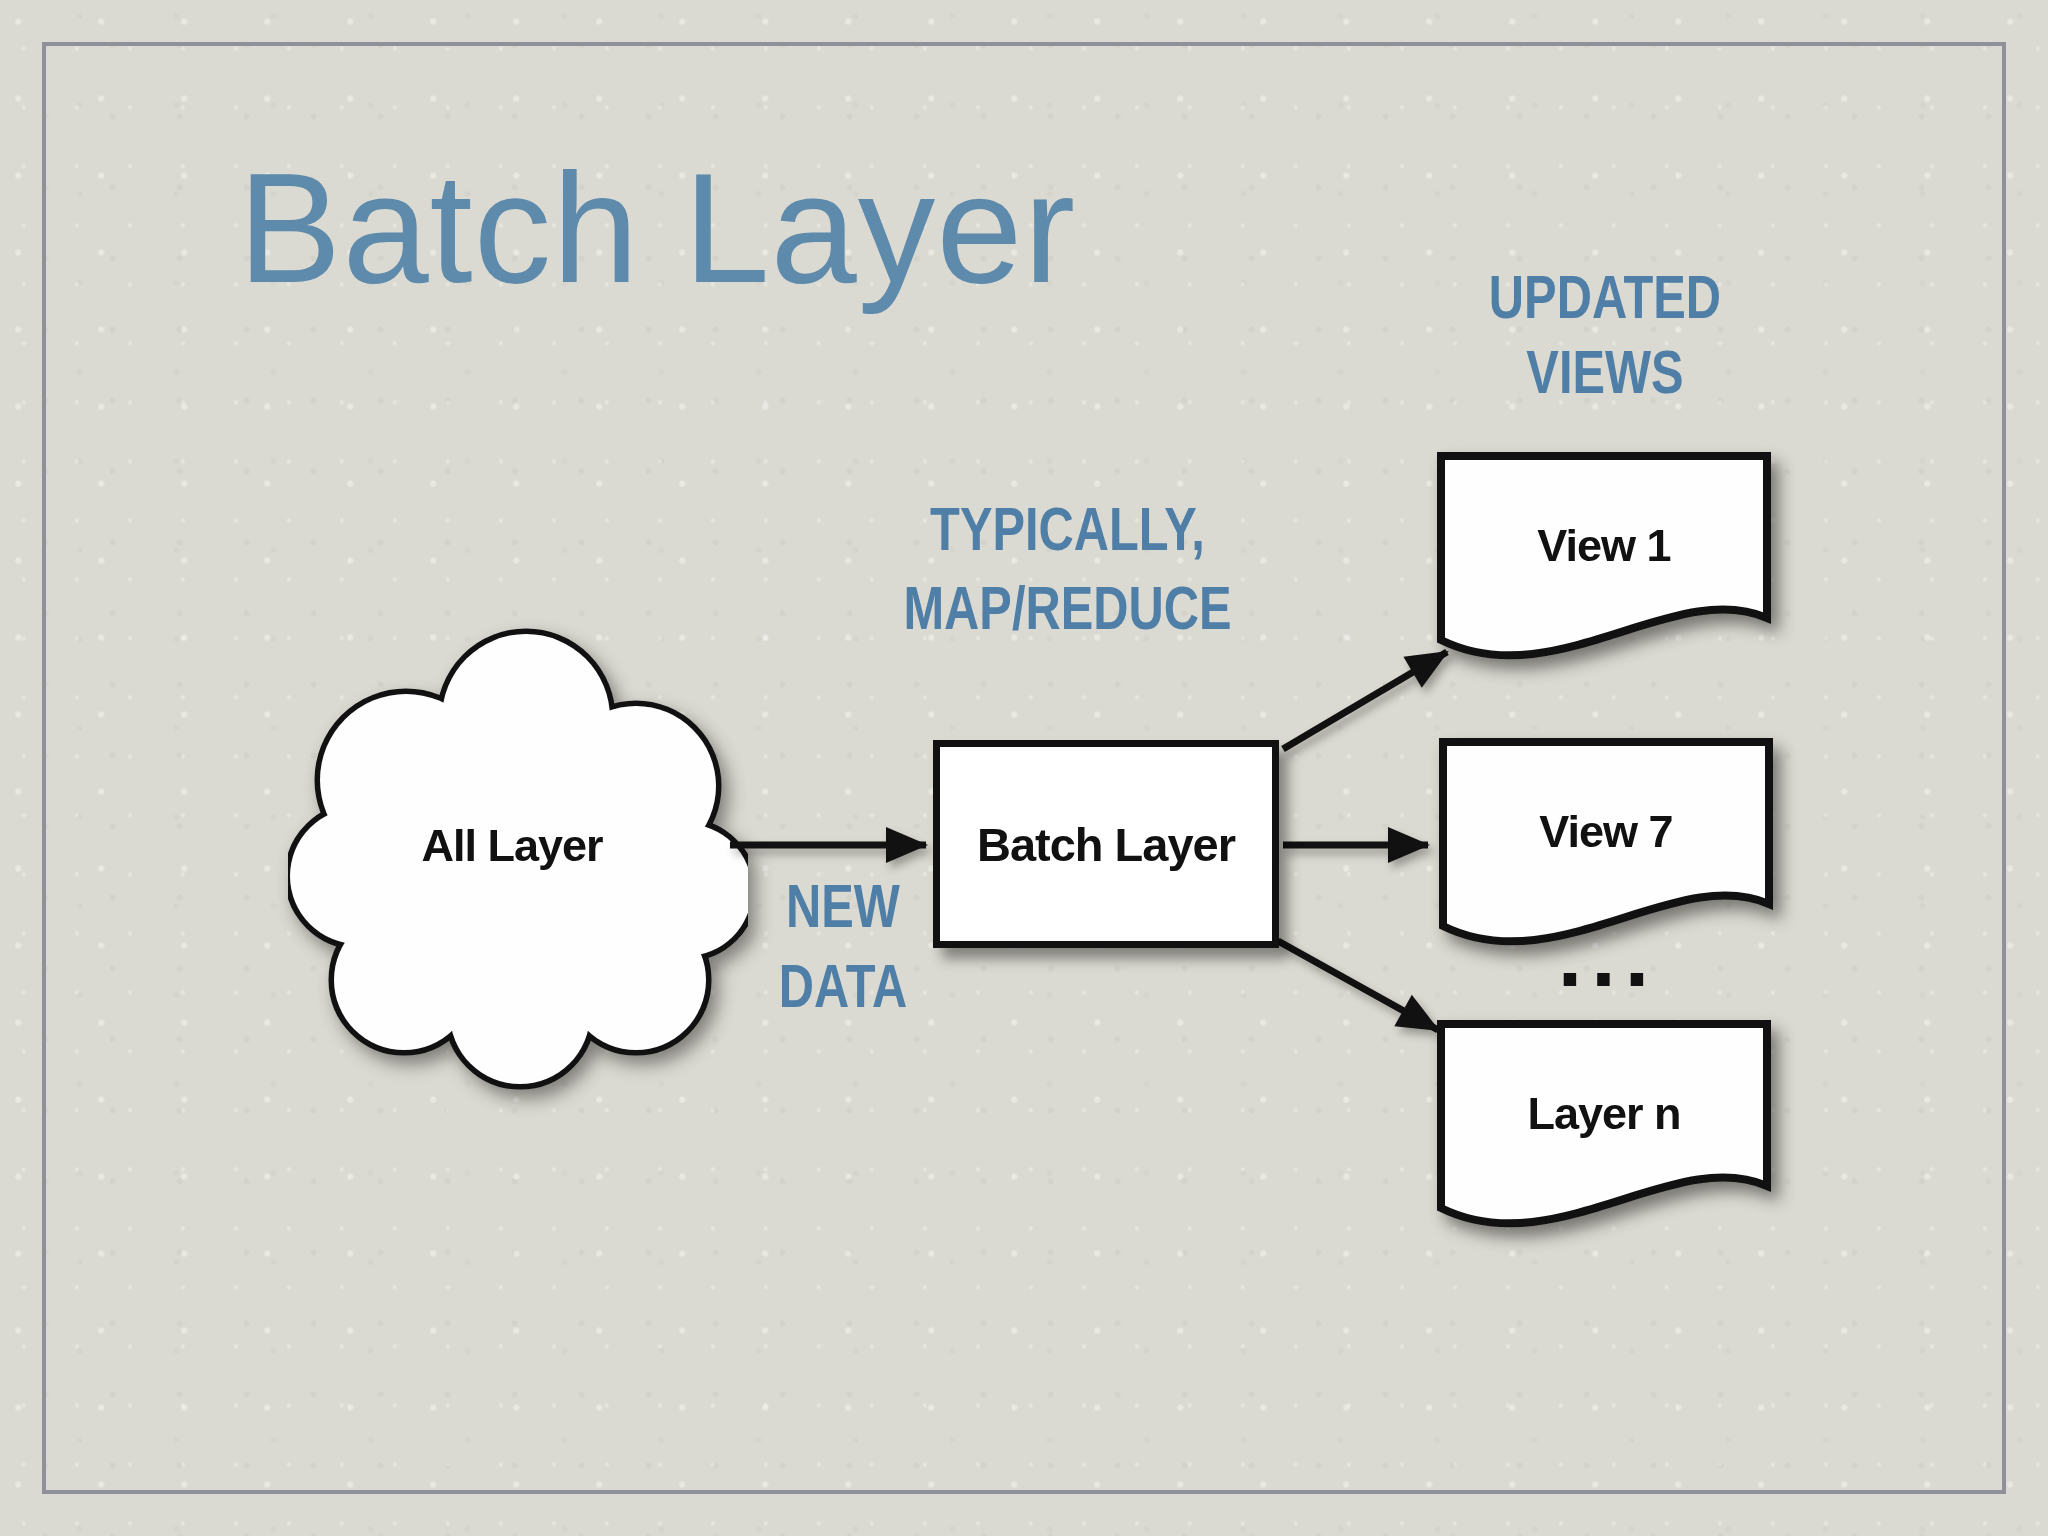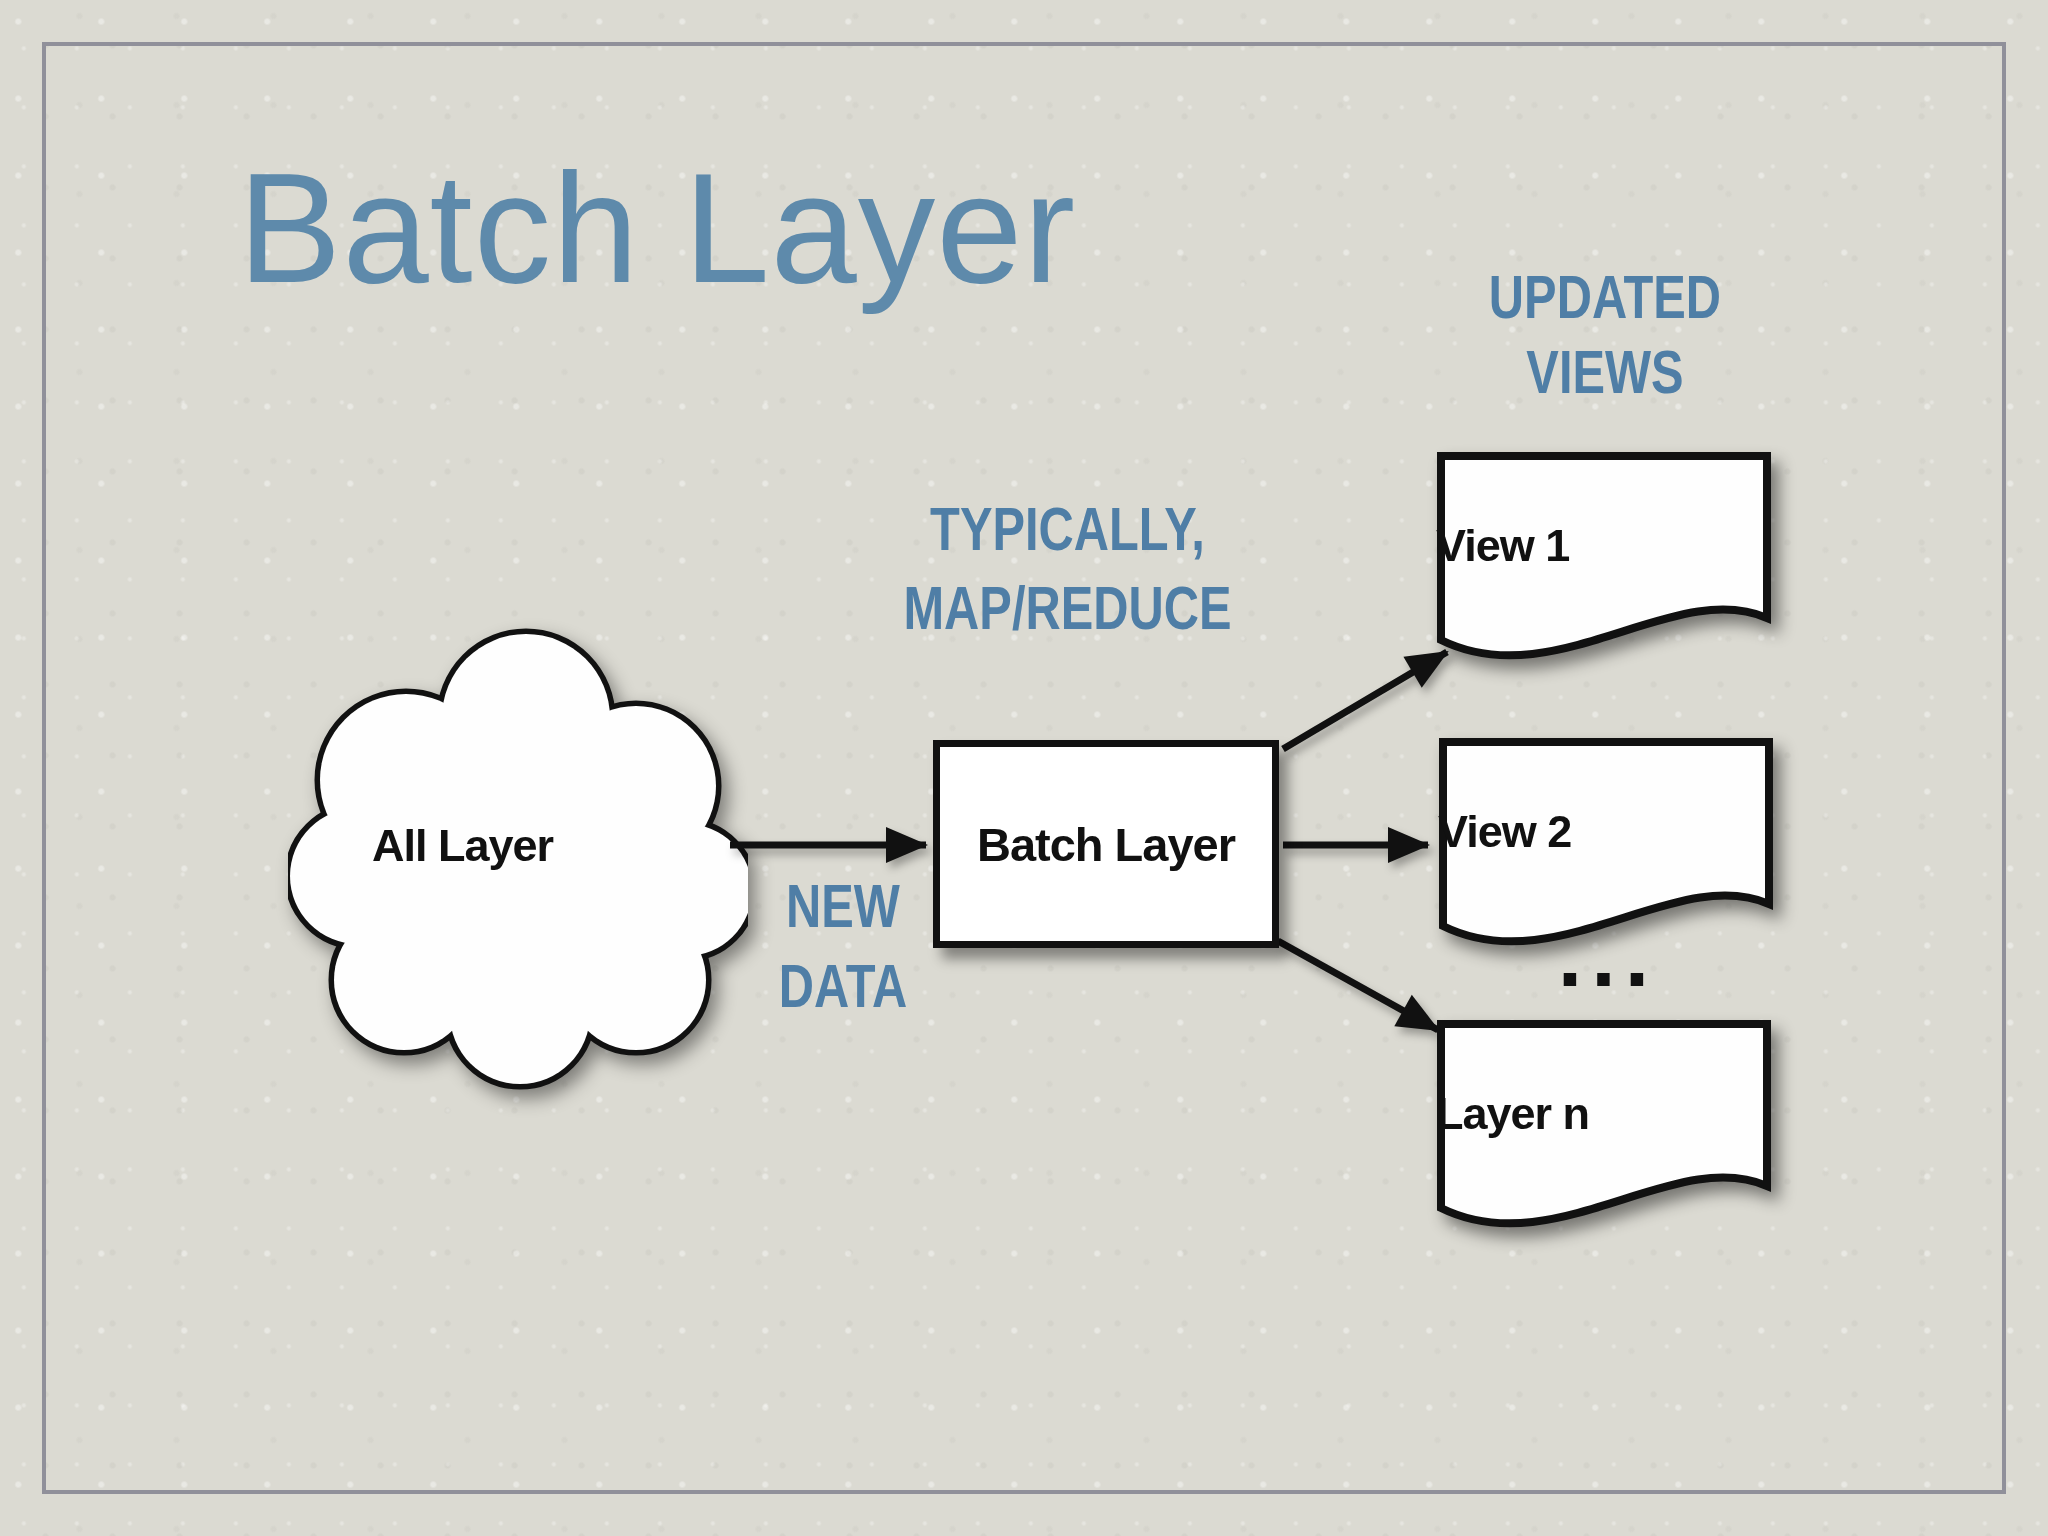--- a/index.html
+++ b/index.html
@@ -29,21 +29,21 @@
     color:#5e8aab;
   }
   .blue-label{
     color:#4f7ea6;font-weight:bold;font-size:61px;text-align:center;
     transform:scaleX(0.80);transform-origin:center top;
   }
   .updated-views{left:1400px;top:260px;width:410px;line-height:1.23;}
   .processing{left:860px;top:490px;width:415px;line-height:1.30;}
   .new-data{left:738px;top:867px;width:210px;line-height:1.31;}
   .node-label{
-    color:#111;font-weight:bold;font-size:45px;letter-spacing:-1px;
+    color:#111;font-weight:bold;font-size:45px;text-align:center;letter-spacing:-1px;
   }
   .all-data-label{left:372px;top:820px;width:280px;z-index:4;}
   .batch-box{
     left:933px;top:740px;width:346px;height:208px;
     background:#fff;border:7px solid #111;box-sizing:border-box;
     box-shadow:9px 11px 12px rgba(0,0,0,0.40);
     display:flex;align-items:center;justify-content:center;z-index:3;
   }
   .batch-box .node-label{font-size:47px;}
   .doc-svg{width:336px;height:220px;filter:drop-shadow(8px 10px 8px rgba(0,0,0,0.45));z-index:3;}
@@ -115,21 +115,21 @@
 </div>
 
 <svg class="abs doc-svg doc-view1" viewBox="0 0 336 220">
   <path d="M5,6 L331,6 L331,168 C238,128 118,246 5,190 Z" fill="#fefefe" stroke="#111" stroke-width="8" stroke-linejoin="miter"></path>
 </svg>
 <div class="abs node-label doc-label doc-label-1">View 1</div>
 
 <svg class="abs doc-svg doc-view2" viewBox="0 0 336 220">
   <path d="M5,6 L331,6 L331,168 C238,128 118,246 5,190 Z" fill="#fefefe" stroke="#111" stroke-width="8" stroke-linejoin="miter"></path>
 </svg>
-<div class="abs node-label doc-label doc-label-2">View 2</div>
+<div class="abs node-label doc-label doc-label-2">View 7</div>
 
 <div class="abs ellipsis">...</div>
 
 <svg class="abs doc-svg doc-viewn" viewBox="0 0 336 220">
   <path d="M5,6 L331,6 L331,168 C238,128 118,246 5,190 Z" fill="#fefefe" stroke="#111" stroke-width="8" stroke-linejoin="miter"></path>
 </svg>
 <div class="abs node-label doc-label doc-label-n">Layer n</div>
 
 <svg class="abs arrows-svg" viewBox="0 0 2048 1536">
   <defs>

